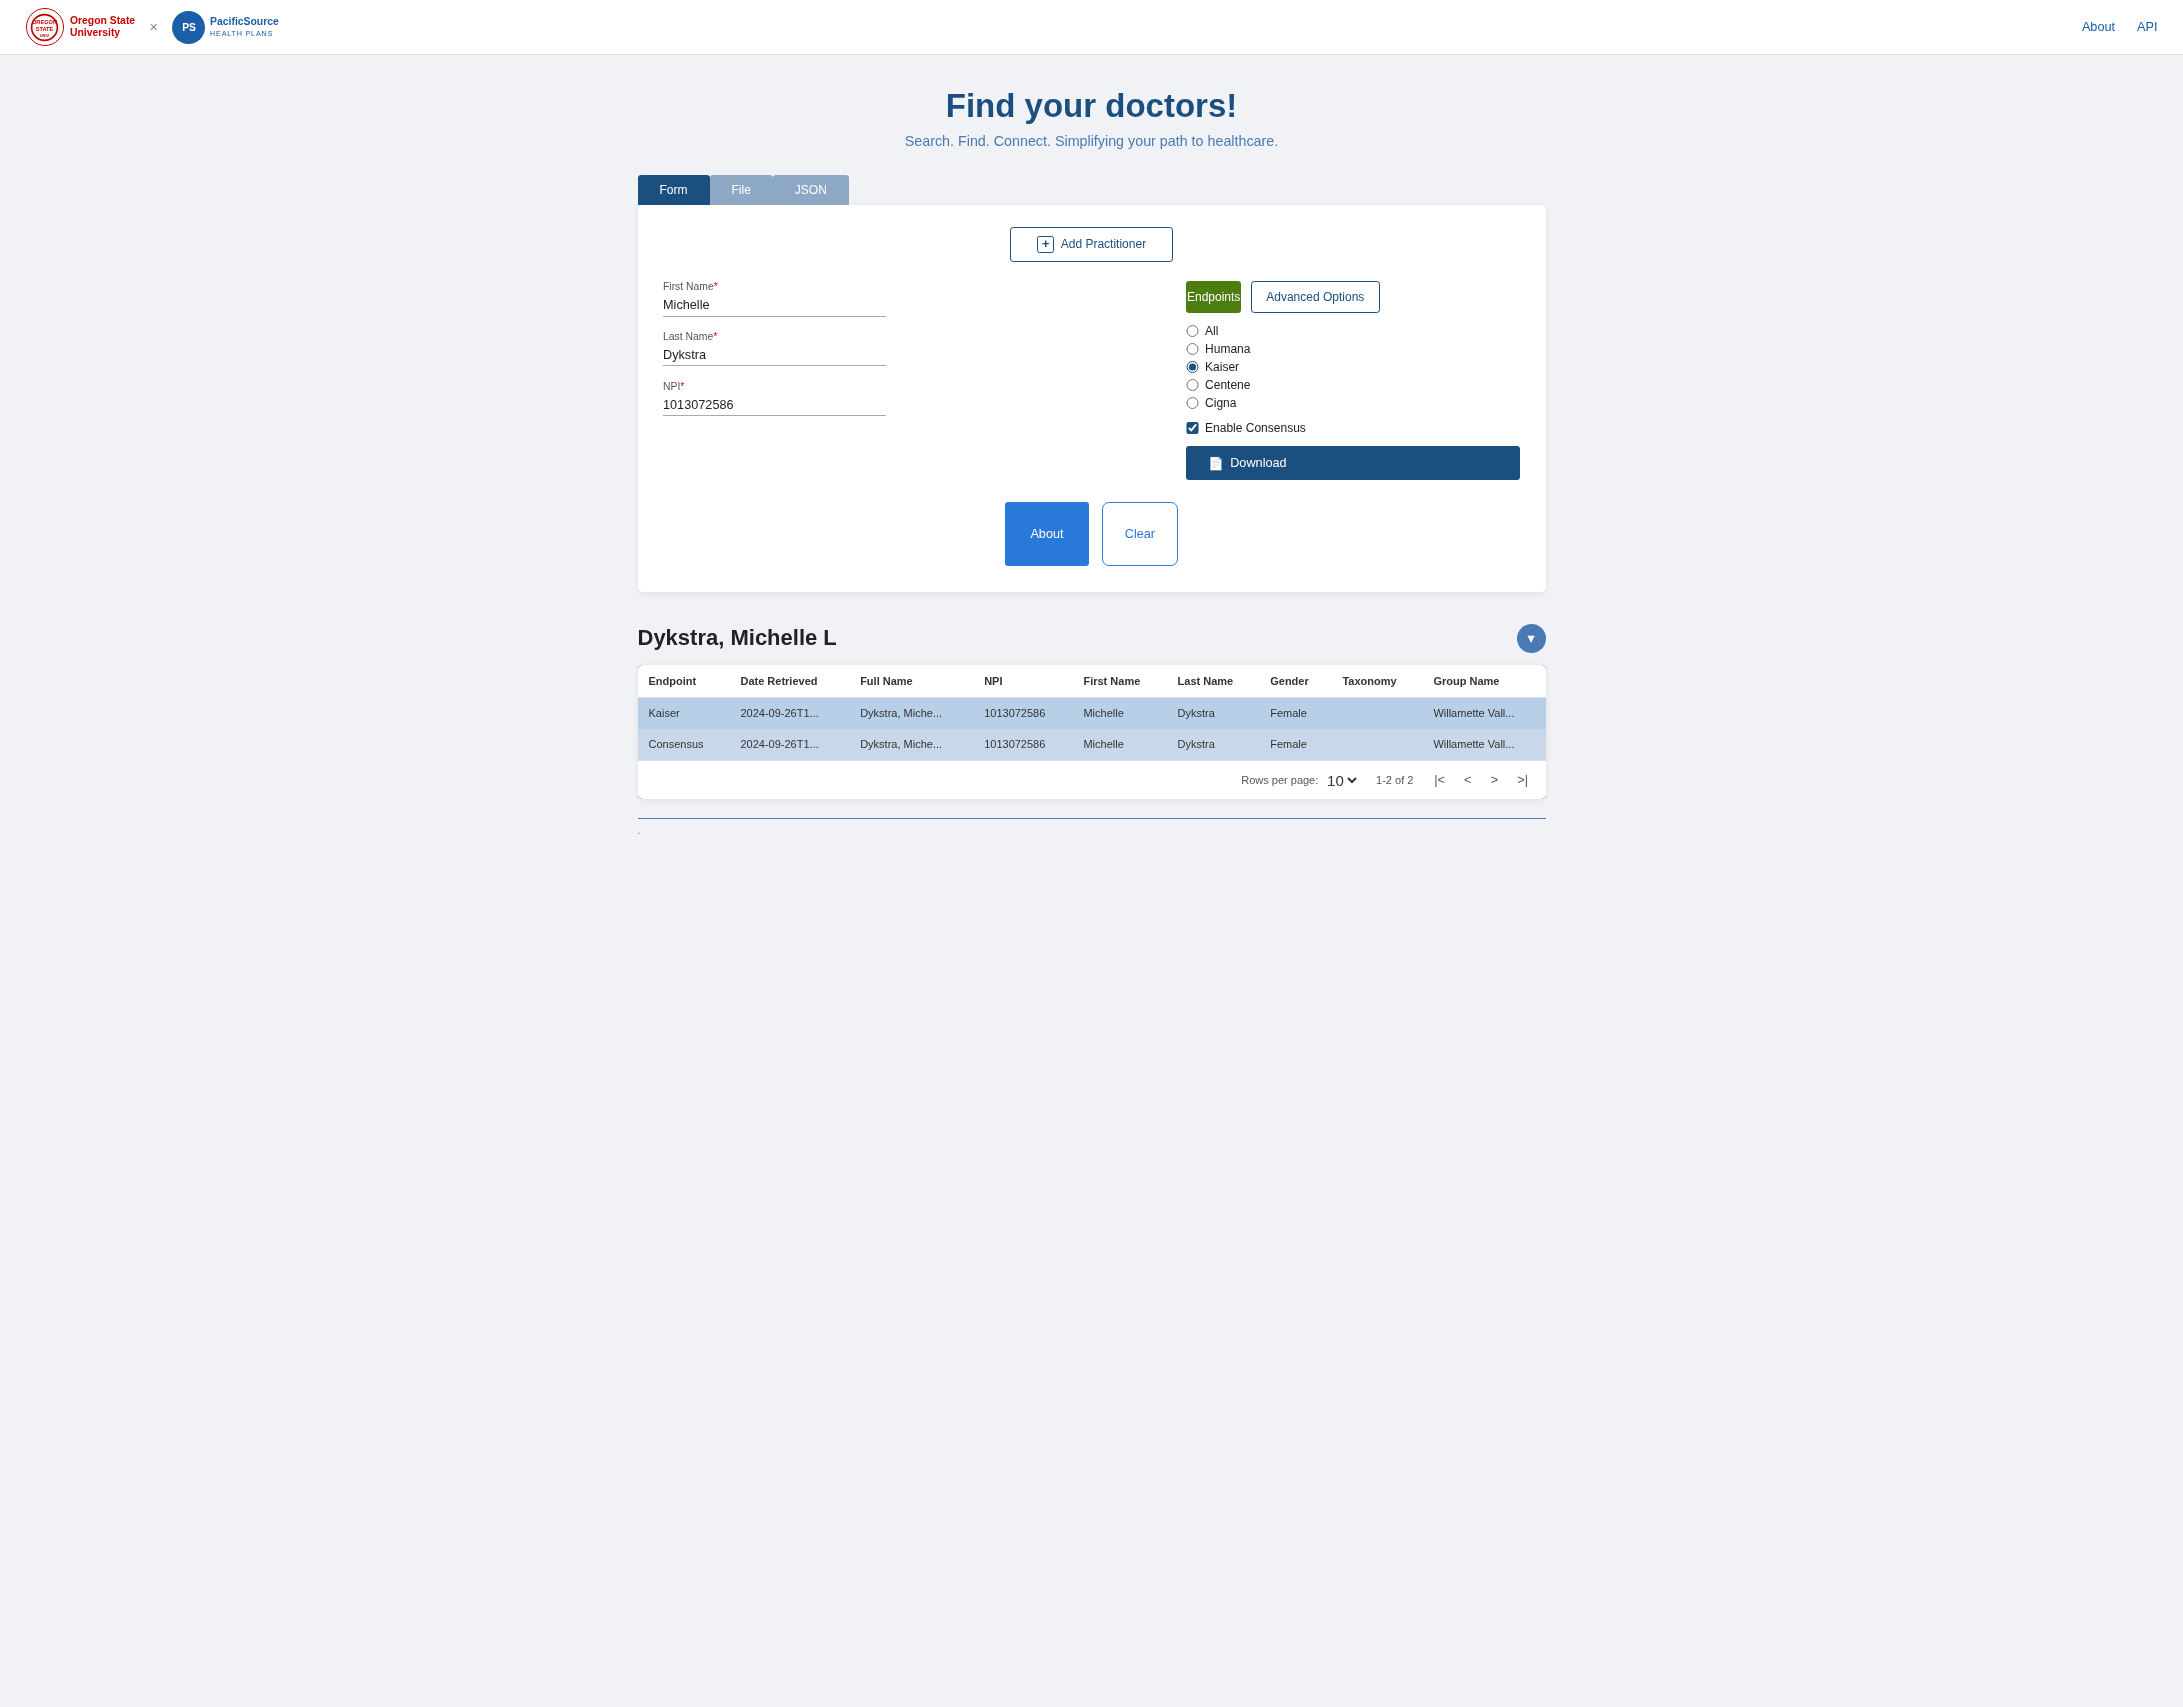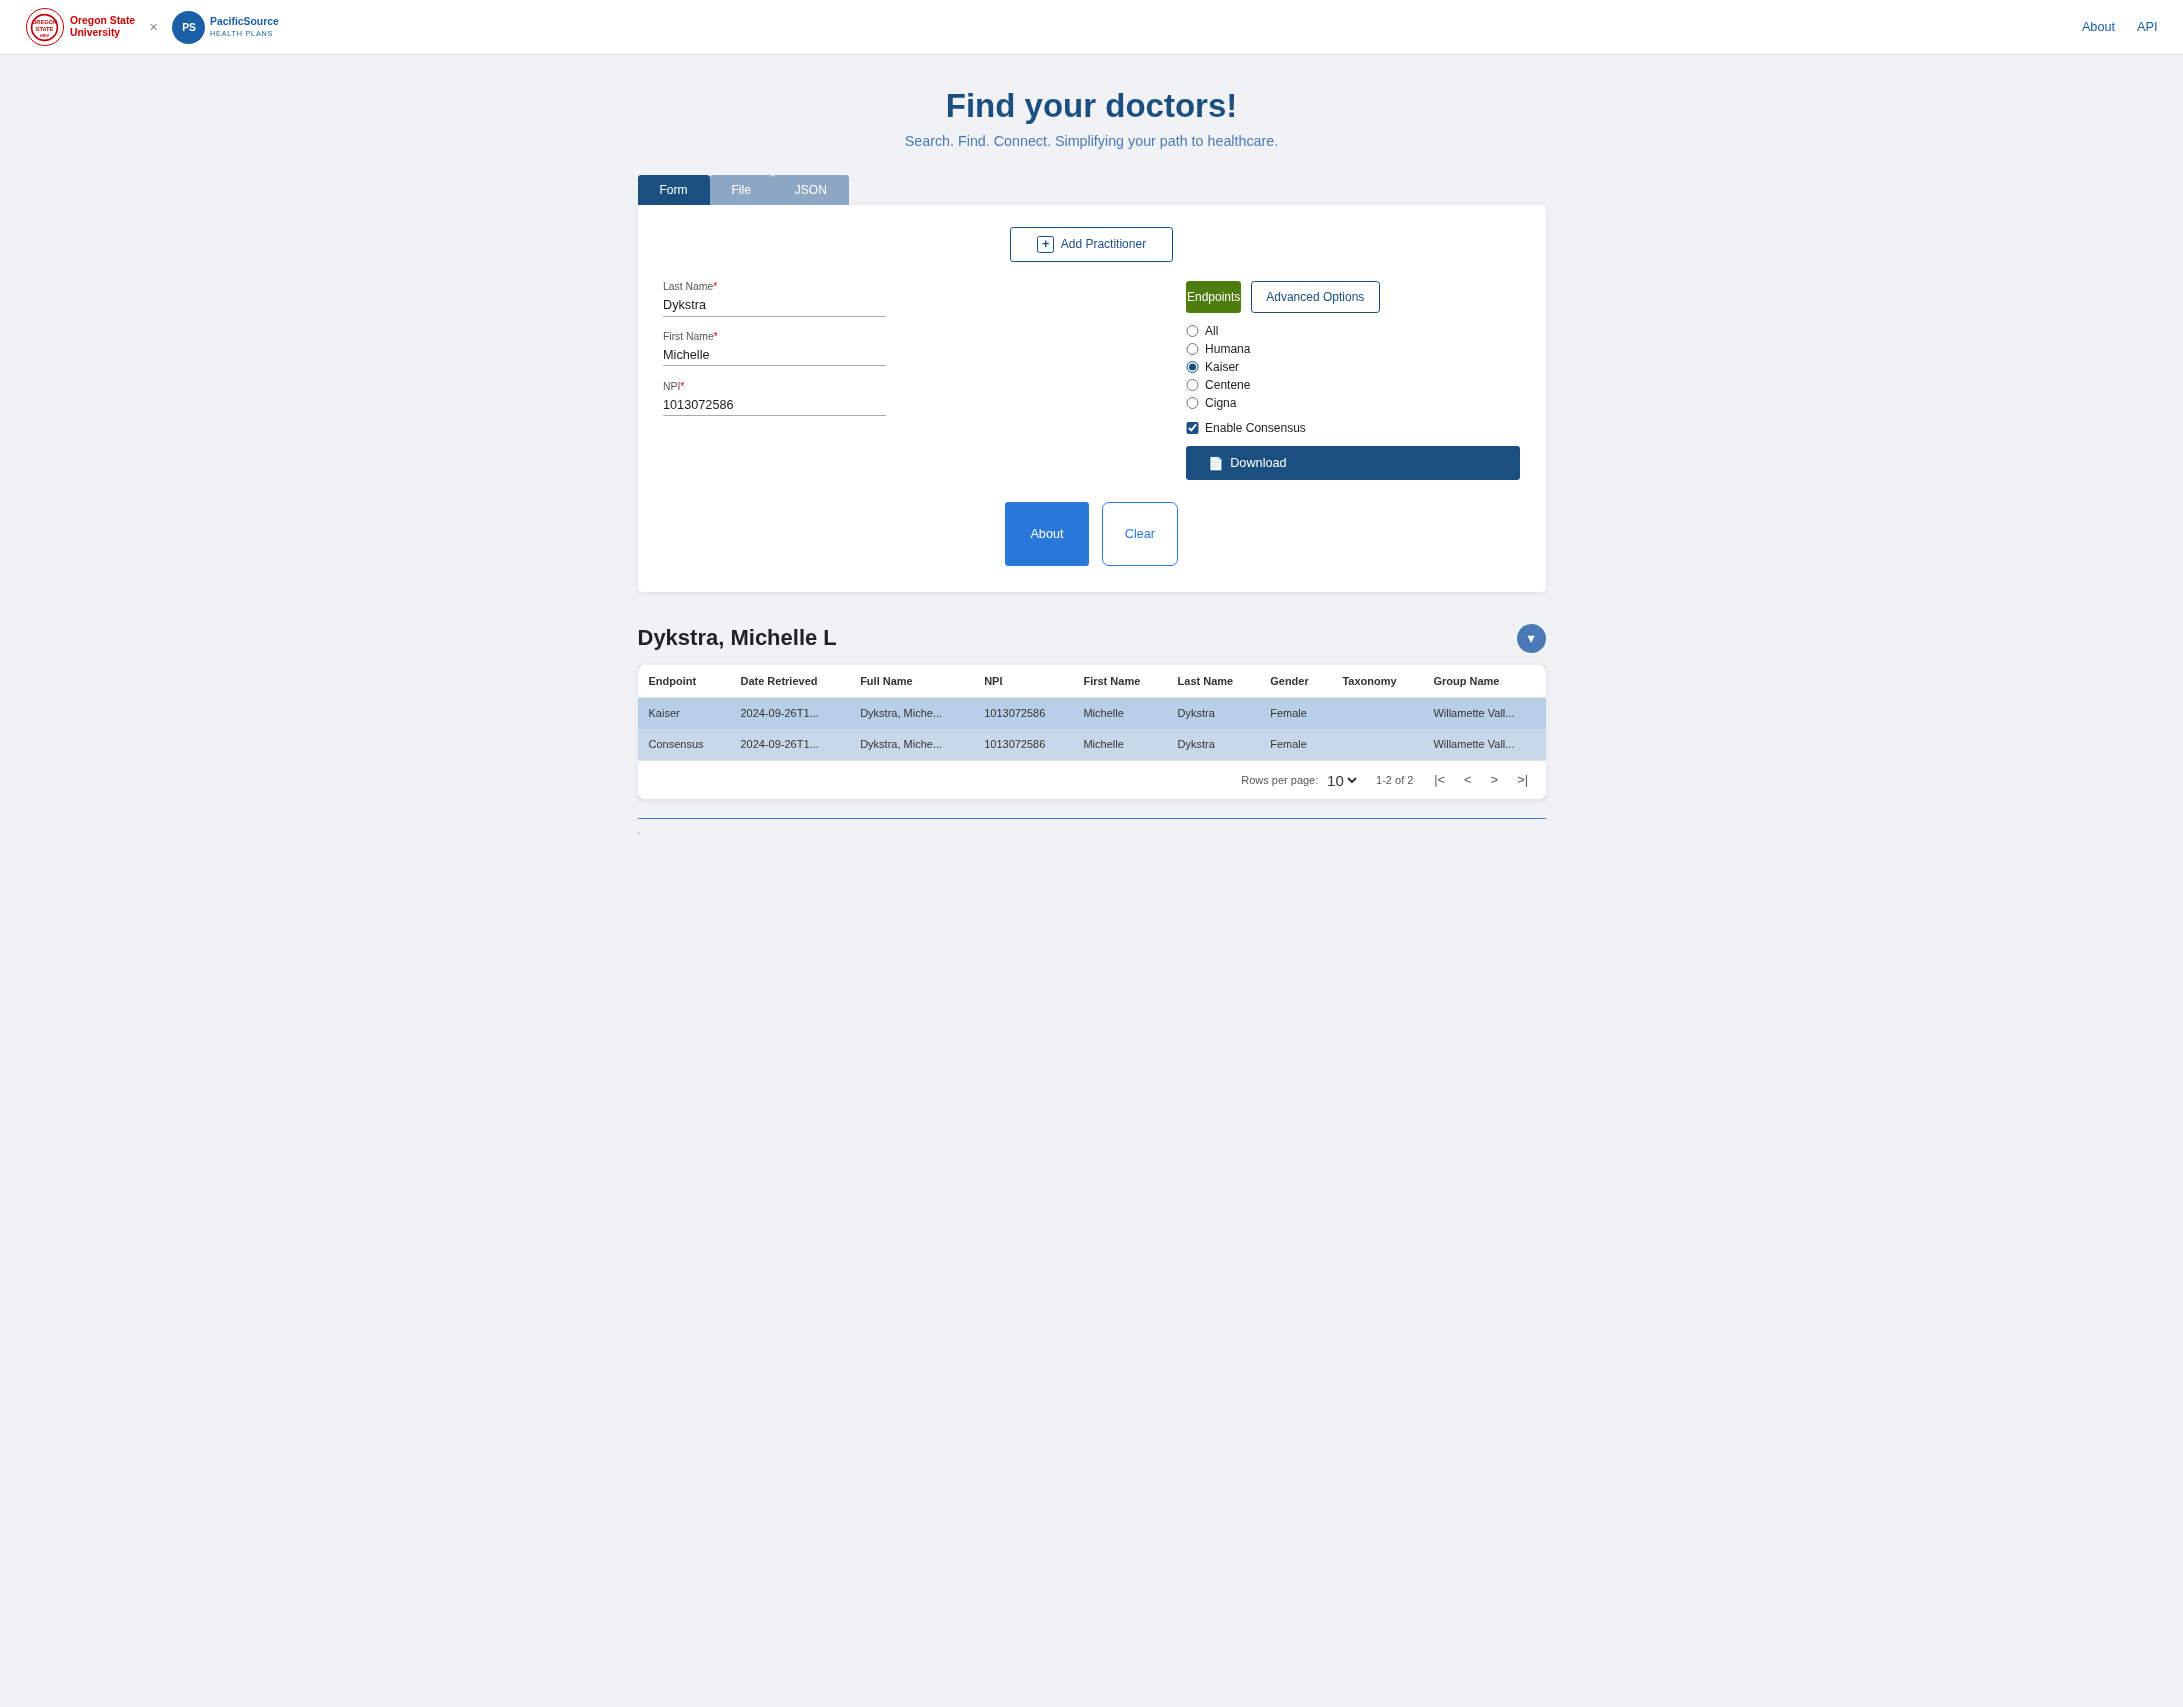--- a/index.html
+++ b/index.html
@@ -384,29 +384,29 @@
       <button class="add-practitioner-btn">
         <div class="add-icon">+</div>
         <span>Add Practitioner</span>
       </button>
     </div>
 
     <div class="form-fields-row">
       <div class="form-fields-left">
         <div class="field-group">
           <label class="field-label">
-            <span>Last Name</span><span class="required">*</span>
-          </label>
-          <input class="field-input" type="text" value="Dykstra" style="">
+            <span>First Name</span><span class="required">*</span>
+          </label>
+          <input class="field-input" type="text" value="Michelle" style="">
         </div>
         <div class="field-group">
           <label class="field-label">
-            <span>First Name</span><span class="required">*</span>
-          </label>
-          <input class="field-input" type="text" value="Michelle" style="">
+            <span>Last Name</span><span class="required">*</span>
+          </label>
+          <input class="field-input" type="text" value="Dykstra" style="">
         </div>
         <div class="field-group">
           <label class="field-label">
             <span>NPI</span><span class="required">*</span>
           </label>
           <input class="field-input" type="text" value="1013072586" style="">
         </div>
       </div>
 
       <div class="form-fields-right">

